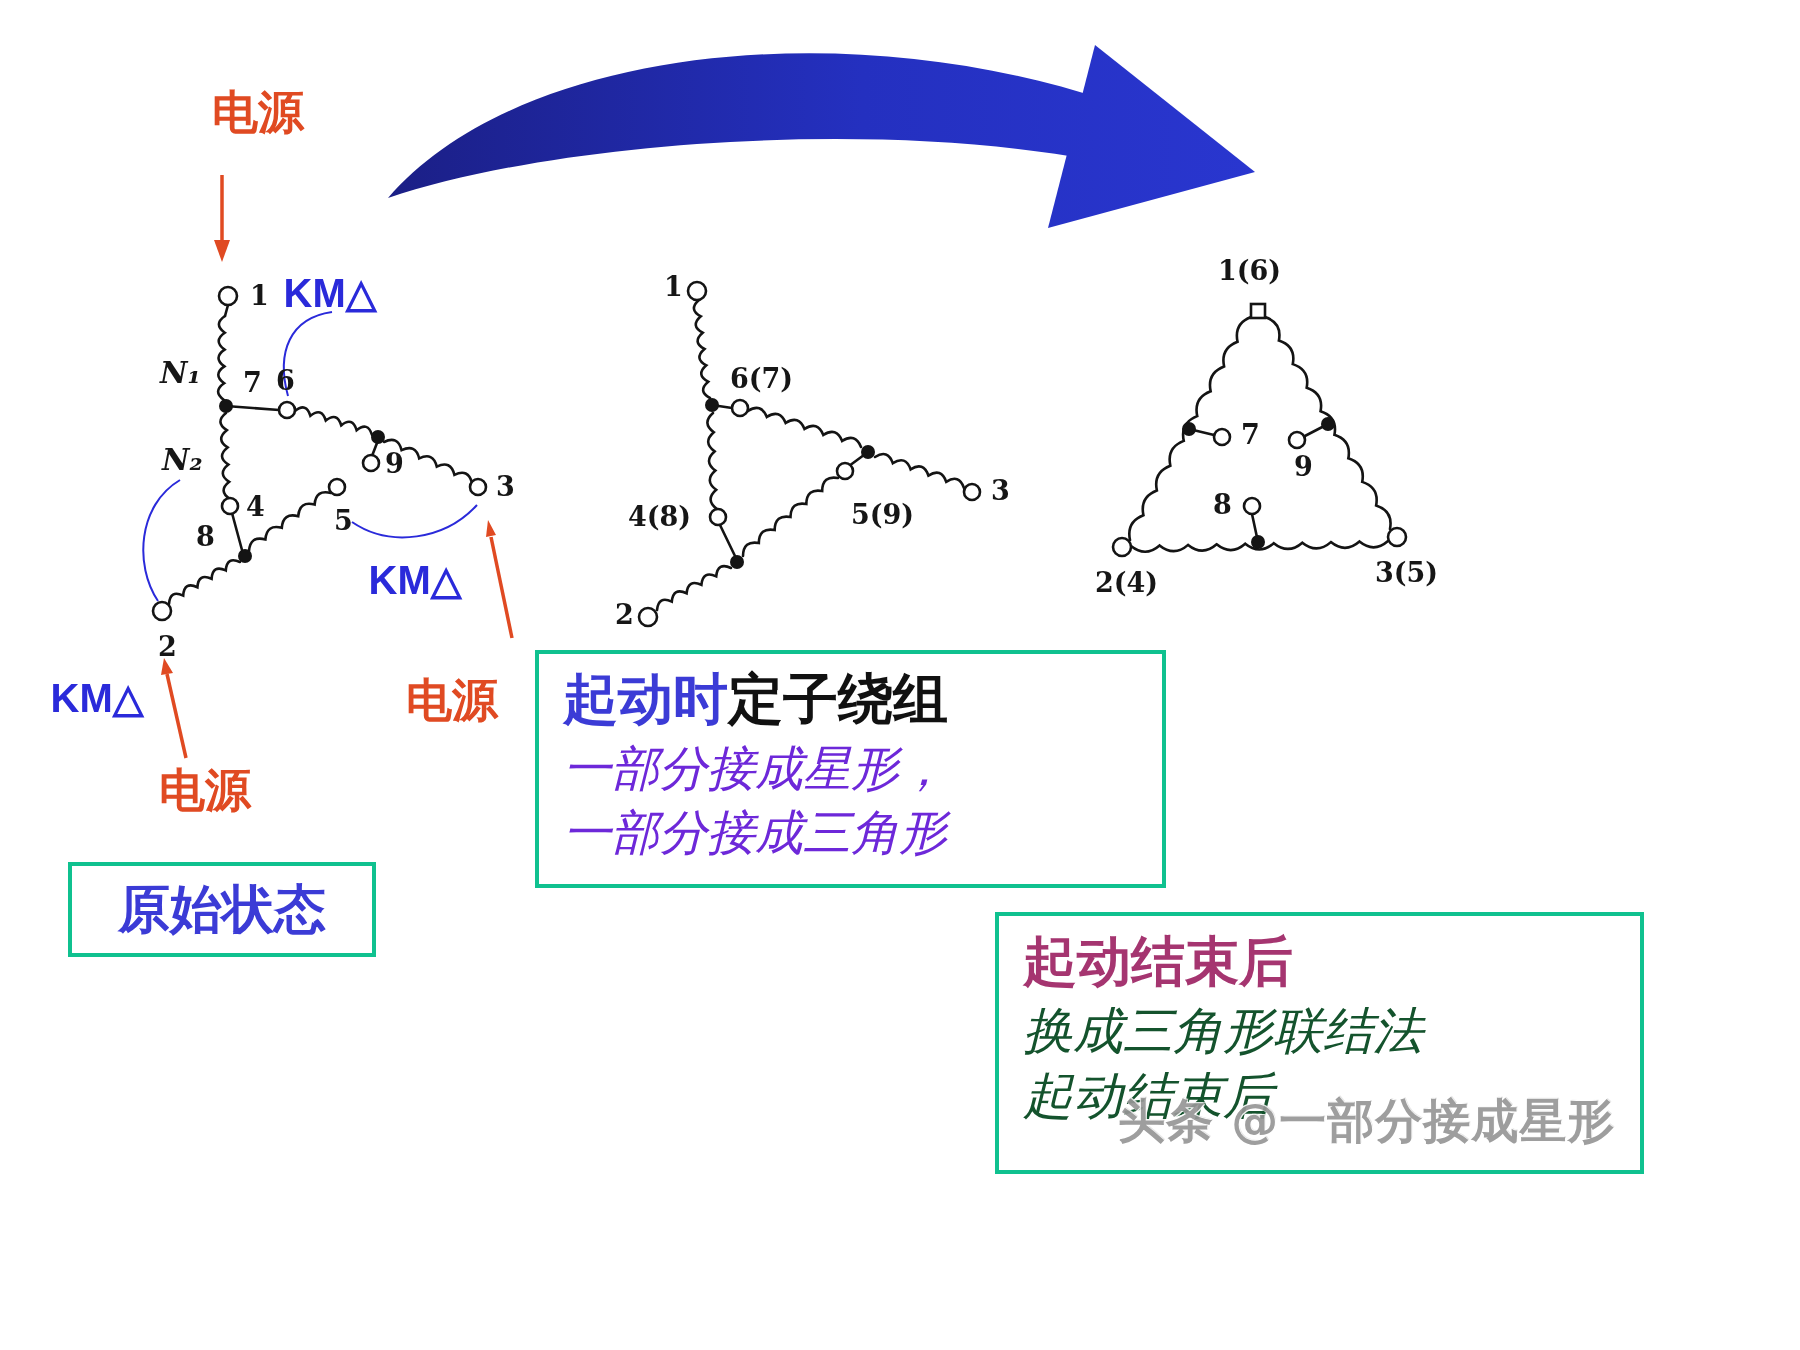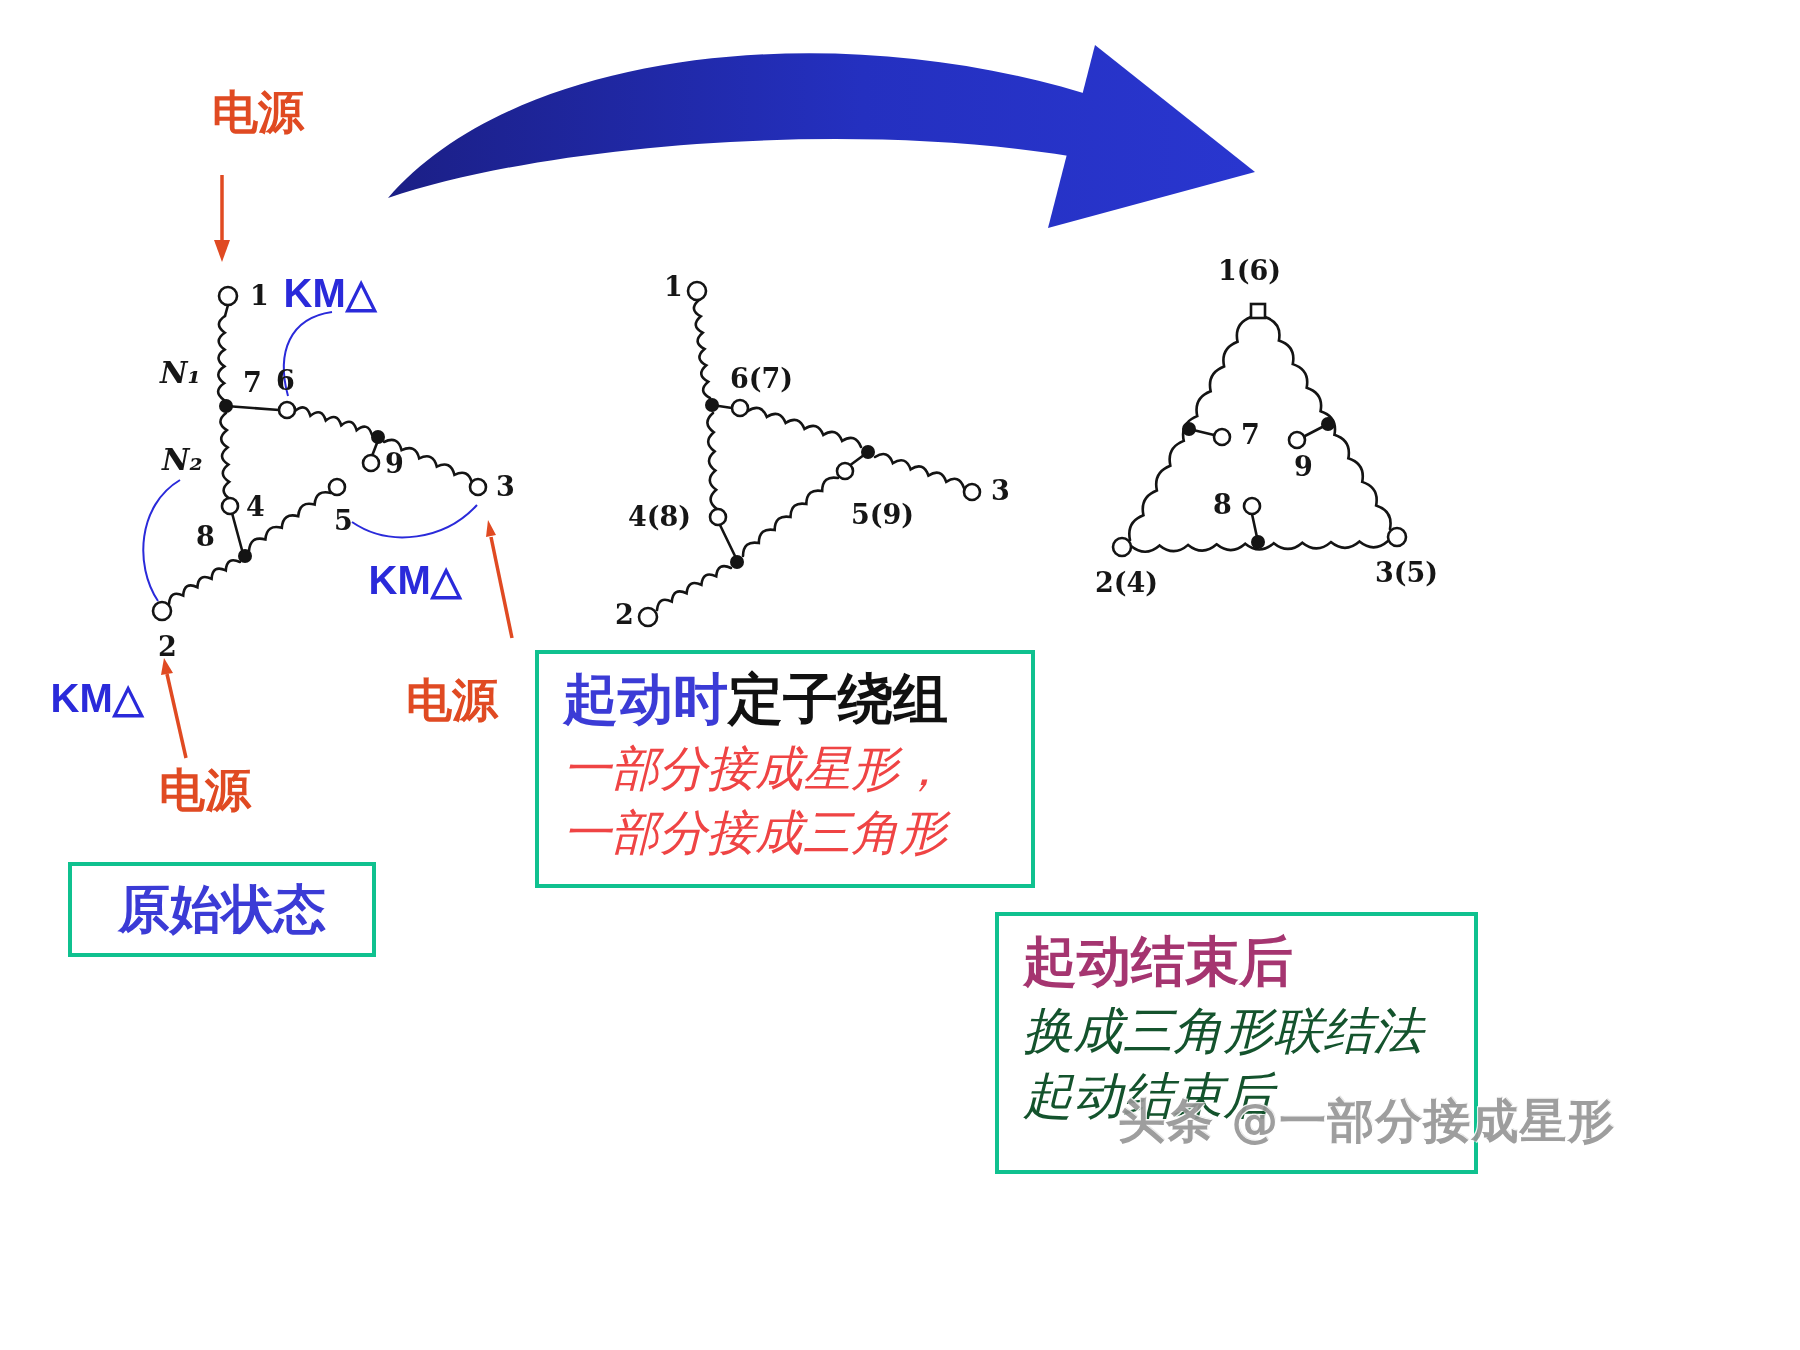--- a/index.html
+++ b/index.html
@@ -16,31 +16,31 @@
   .power{font-family:"Liberation Sans",sans-serif;font-size:46px;font-weight:bold;fill:#e04a22;}
   .km{font-family:"Liberation Sans",sans-serif;font-size:40px;font-weight:bold;fill:#2a2ada;}
   .bluewire{stroke:#2a2ada;stroke-width:2;fill:none;}
   .redwire{stroke:#e04a22;stroke-width:3.5;fill:none;}
   .redhead{fill:#e04a22;stroke:none;}
 
   .txtbox{
     position:absolute;border:4px solid #0fc18f;background:#ffffff;
     box-sizing:border-box;padding:10px 24px;
   }
-  .box-start{left:535px;top:650px;width:500px;height:238px;}
+  .box-start{left:535px;top:650px;width:631px;height:238px;}
   .box-start .l1{font-size:55px;font-weight:bold;line-height:1.3;white-space:nowrap;font-family:"DejaVu Sans",sans-serif;}
   .box-start .l1 .blue{color:#3b3bd6;}
   .box-start .l1 .black{color:#111111;}
   .box-start .l2,.box-start .l3{
-    font-size:48px;color:#ef4444;line-height:1.35;font-style:italic;
+    font-size:48px;color:#6d28d9;line-height:1.35;font-style:italic;
     font-family:"DejaVu Serif",serif;white-space:nowrap;
   }
   .box-original{left:68px;top:862px;width:308px;height:95px;display:flex;align-items:center;justify-content:center;}
   .box-original .l1{font-size:52px;font-weight:bold;color:#3b3bd6;font-family:"DejaVu Sans",sans-serif;white-space:nowrap;}
-  .box-after{left:995px;top:912px;width:483px;height:262px;}
+  .box-after{left:995px;top:912px;width:649px;height:262px;}
   .box-after .l1{font-size:54px;font-weight:bold;color:#a53570;line-height:1.35;font-family:"DejaVu Sans",sans-serif;white-space:nowrap;}
   .box-after .l2,.box-after .l3{
     font-size:50px;color:#14532d;line-height:1.3;font-style:italic;
     font-family:"DejaVu Serif",serif;white-space:nowrap;
   }
   .watermark{
     position:absolute;left:1118px;top:1090px;z-index:5;
     font-size:47px;font-weight:bold;color:#969696;letter-spacing:1px;
     font-family:"DejaVu Sans",sans-serif;white-space:nowrap;
     text-shadow:1px 1px 0 #ffffff,-1px -1px 0 #ffffff,1px -1px 0 #e6e6e6;

